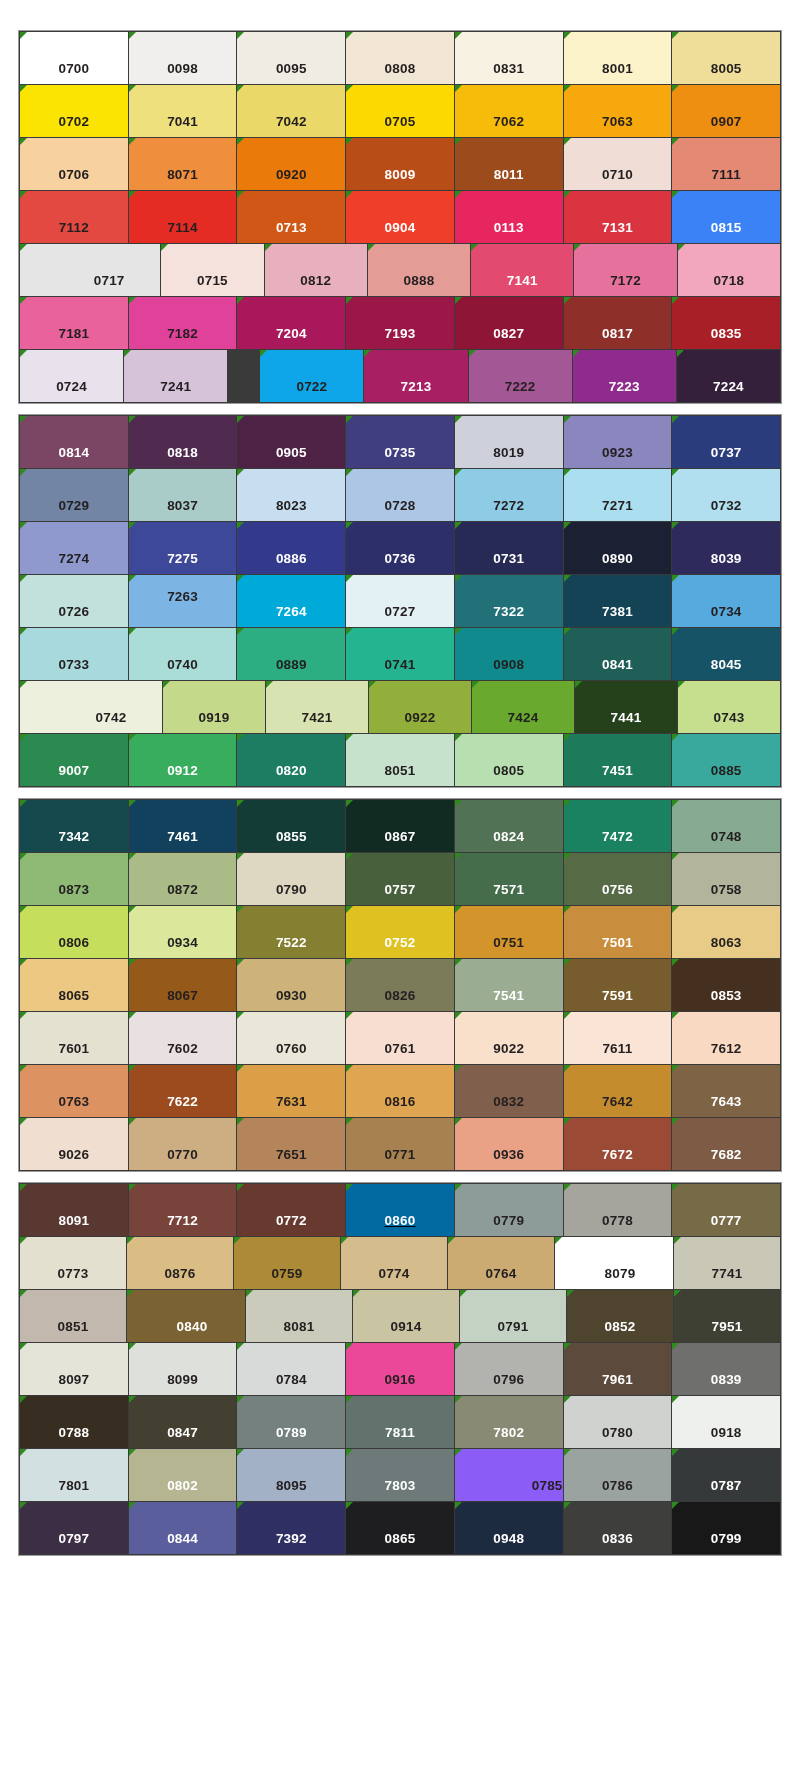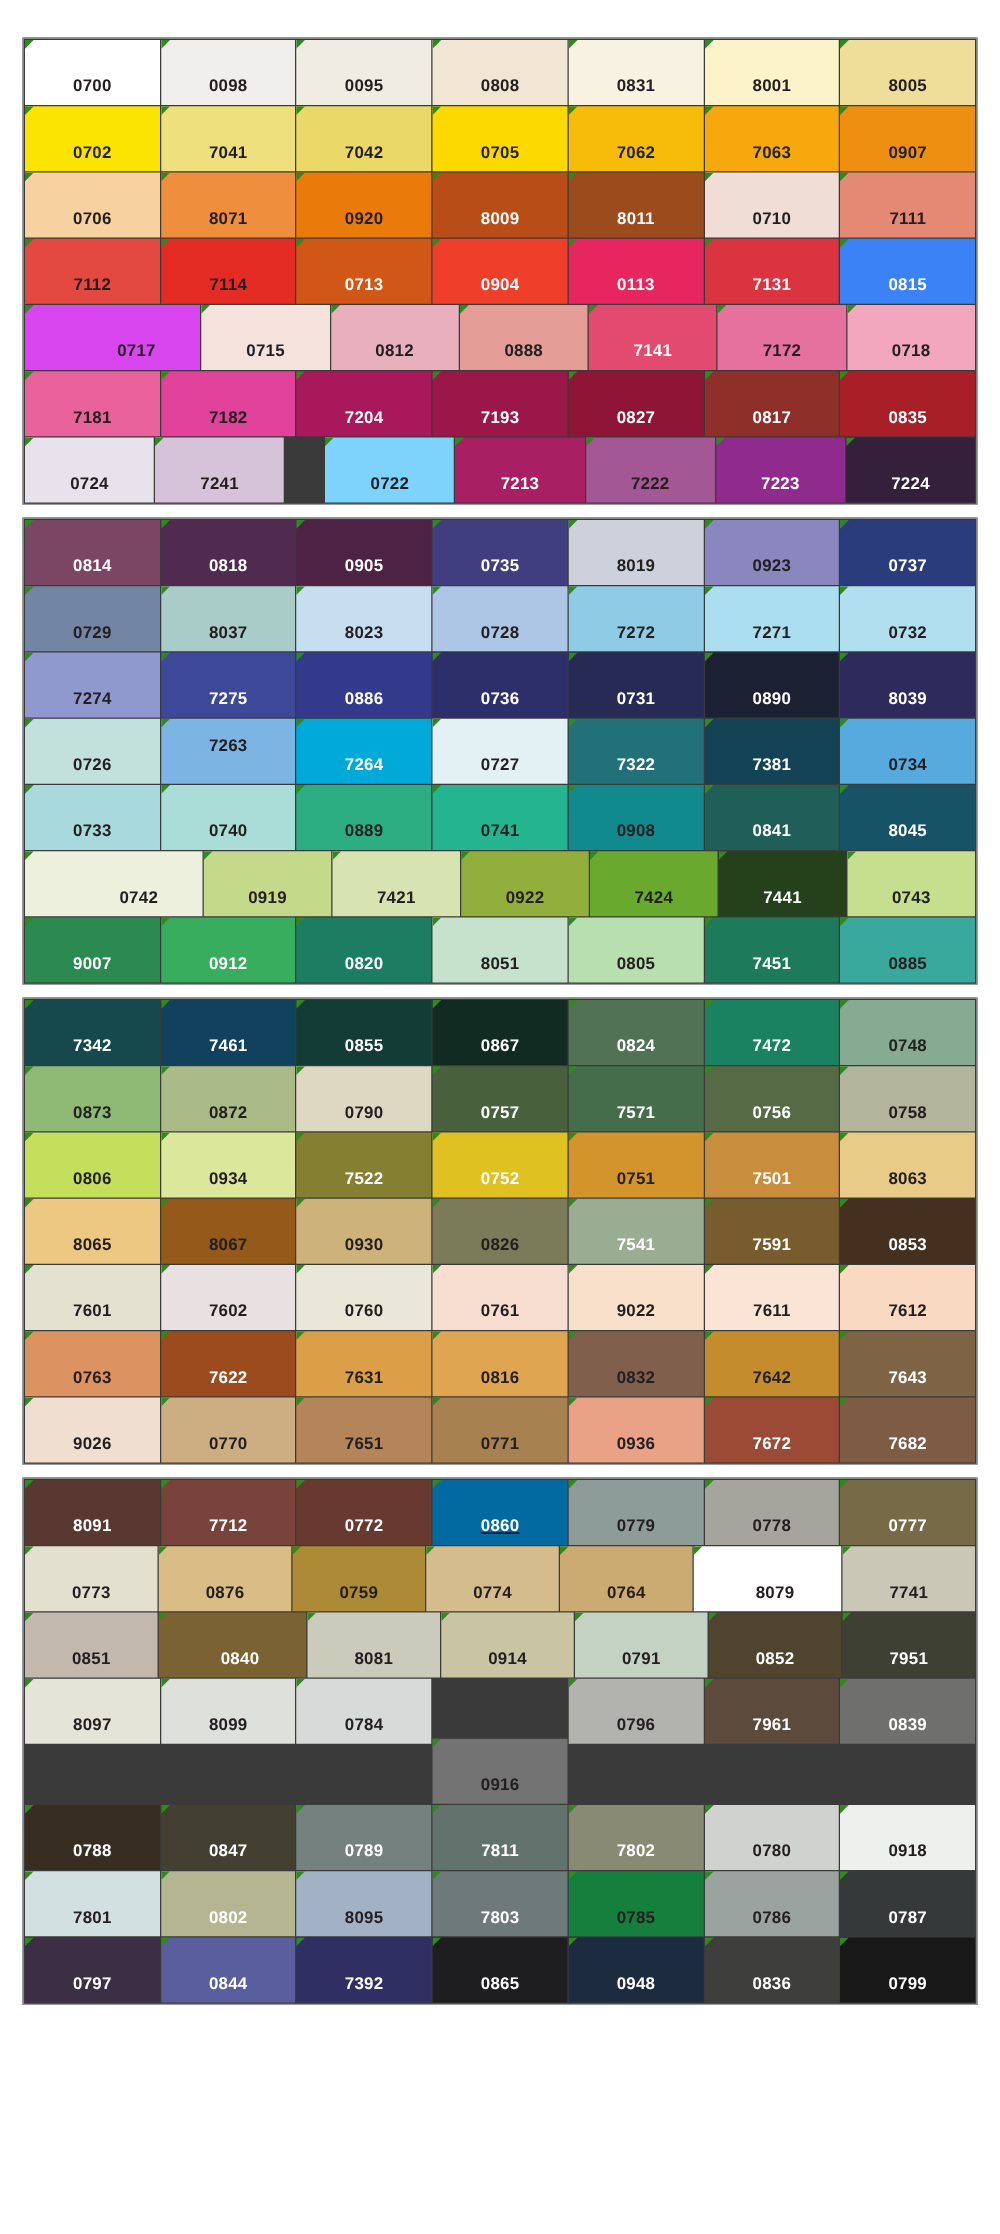--- a/index.html
+++ b/index.html
@@ -181,21 +181,21 @@
         <div class="swatch" style="background: rgb(217, 52, 63);">
           <span class="corner"></span>
           <span class="code light">7131</span>
         </div>
         <div class="swatch" style="background: #3b82f6;">
           <span class="corner"></span>
           <span class="code light">0815</span>
         </div>
       </div>
       <div class="row">
-        <div class="swatch" style="background: #d946ef; padding-left: 38px;">
+        <div class="swatch" style="background: #e5e5e5; padding-left: 38px;">
           <span class="corner"></span>
           <span class="code dark">0717</span>
         </div>
         <div class="swatch" style="background: rgb(245, 226, 221);">
           <span class="corner"></span>
           <span class="code dark">0715</span>
         </div>
         <div class="swatch" style="background: rgb(232, 176, 189);">
           <span class="corner"></span>
           <span class="code dark">0812</span>
@@ -249,21 +249,21 @@
       </div>
       <div class="row">
         <div class="swatch" style="background: rgb(231, 226, 236);">
           <span class="corner"></span>
           <span class="code dark">0724</span>
         </div>
         <div class="swatch" style="background: rgb(215, 195, 217);">
           <span class="corner"></span>
           <span class="code dark">7241</span>
         </div>
-        <div class="swatch" style="background: #7dd3fc; margin-left: 32px;">
+        <div class="swatch" style="background: #0ea5e9; margin-left: 32px;">
           <span class="corner"></span>
           <span class="code dark">0722</span>
         </div>
         <div class="swatch" style="background: rgb(169, 31, 99);">
           <span class="corner"></span>
           <span class="code light">7213</span>
         </div>
         <div class="swatch" style="background: rgb(164, 87, 149);">
           <span class="corner"></span>
           <span class="code dark">7222</span>
@@ -799,21 +799,21 @@
           <span class="code dark">8097</span>
         </div>
         <div class="swatch" style="background: rgb(221, 224, 219);">
           <span class="corner"></span>
           <span class="code dark">8099</span>
         </div>
         <div class="swatch" style="background: rgb(215, 218, 217);">
           <span class="corner"></span>
           <span class="code dark">0784</span>
         </div>
-        <div class="swatch" style="background: #737373; margin-top: 48px;">
+        <div class="swatch" style="background: #ec4899;">
           <span class="corner"></span>
           <span class="code dark">0916</span>
         </div>
         <div class="swatch" style="background: rgb(178, 178, 174);">
           <span class="corner"></span>
           <span class="code dark">0796</span>
         </div>
         <div class="swatch" style="background: rgb(92, 74, 61);">
           <span class="corner"></span>
           <span class="code light">7961</span>
@@ -863,21 +863,21 @@
           <span class="code light">0802</span>
         </div>
         <div class="swatch" style="background: rgb(163, 177, 199);">
           <span class="corner"></span>
           <span class="code dark">8095</span>
         </div>
         <div class="swatch" style="background: rgb(109, 122, 121);">
           <span class="corner"></span>
           <span class="code light">7803</span>
         </div>
-        <div class="swatch" style="background: #15803d;">
+        <div class="swatch" style="background: #8b5cf6; justify-content: flex-end;">
           <span class="corner"></span>
           <span class="code dark">0785</span>
         </div>
         <div class="swatch" style="background: rgb(154, 163, 160);">
           <span class="corner"></span>
           <span class="code dark">0786</span>
         </div>
         <div class="swatch" style="background: rgb(54, 57, 58);">
           <span class="corner"></span>
           <span class="code light">0787</span>

